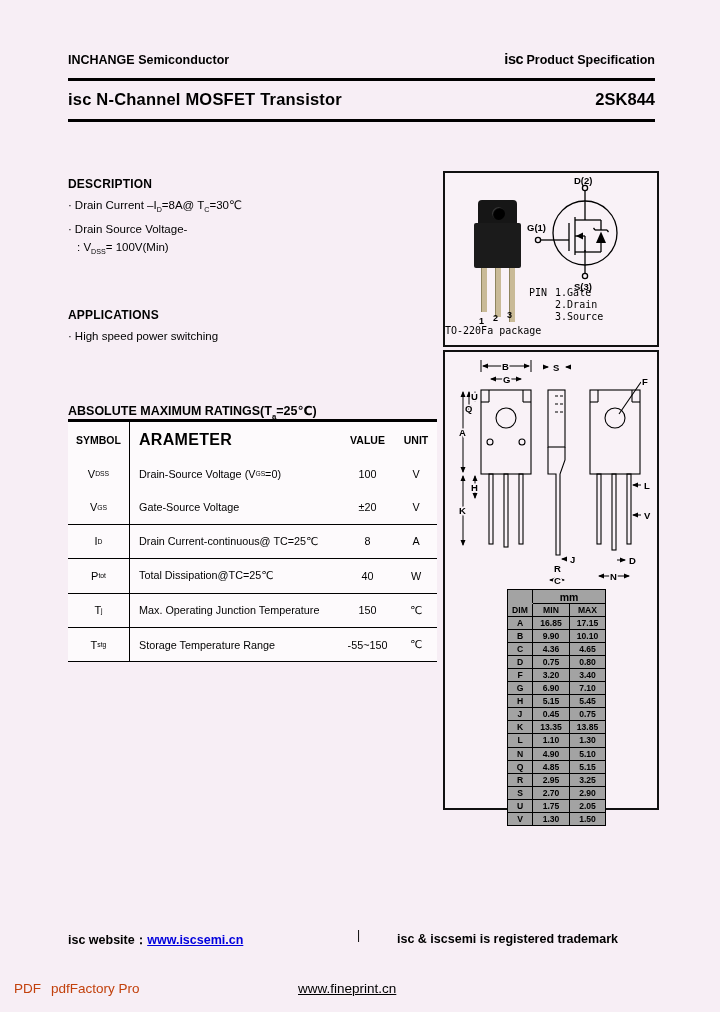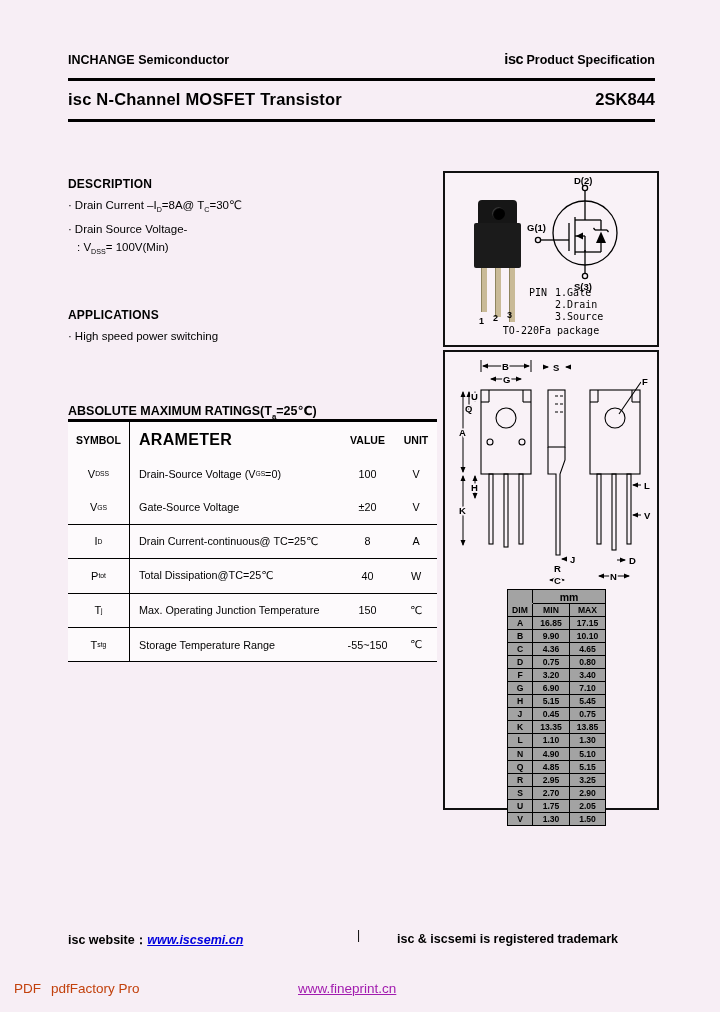--- a/index.html
+++ b/index.html
@@ -55,45 +55,45 @@
   .pkg-tab{left:33px;top:27px;width:39px;height:26px;background:#161616;border-radius:4px 4px 0 0;}
   .pkg-hole{left:14px;top:7px;width:13px;height:13px;background:#000;border-radius:50%;box-shadow:inset 1px 1px 1px #3a3a3a;position:absolute;}
   .pkg-body{left:29px;top:50px;width:47px;height:45px;background:#1b1b1b;border-radius:2px;}
   .lead{width:5px;background:#c9ba97;border-left:1px solid #8f855f;}
   .lead1{left:36px;top:95px;height:44px;}
   .lead2{left:50px;top:95px;height:49px;}
   .lead3{left:64px;top:95px;height:54px;}
   .lead-num{font-weight:bold;font-size:9px;}
   .pin-list{left:84px;top:114px;font-size:10px;font-family:"DejaVu Sans Mono","Liberation Mono",monospace;line-height:12px;}
   .pin-list .pin-col{display:inline-block;vertical-align:top;}
-  .pkg-name{left:0px;top:152px;width:100%;text-align:center;font-size:10px;font-family:"DejaVu Sans Mono","Liberation Mono",monospace;}
+  .pkg-name{left:0px;top:152px;width:100%;text-align:left;font-size:10px;font-family:"DejaVu Sans Mono","Liberation Mono",monospace;}
   .pin-head{margin-right:8px;margin-top:48px;}
 
   
   .dim-table{left:62px;top:237px;width:97px;border:1.4px solid #000;background:#a3a3a3;font-weight:bold;}
   .dim-row{display:grid;grid-template-columns:25px 37px 35px;}
   .dim-cell{height:12.05px;display:flex;align-items:center;justify-content:center;font-size:8.6px;border-right:1px solid #000;border-bottom:1px solid #000;}
   .dim-cell.last-col{border-right:none;}
   .dim-row.hdr1{grid-template-columns:25px 72px;}
   .hdr1 .dim-cell{height:13px;font-size:10.5px;}
   .hdr1 .empty{border-bottom:none;}
   .dim-rows .dim-row:last-child .dim-cell{border-bottom:none;}
 
   svg text{font-family:"Liberation Sans","DejaVu Sans",sans-serif;}
   .dim-label{font-size:9.5px;font-weight:bold;paint-order:stroke;stroke:#f9f2f7;stroke-width:3px;}
   .schem-label{font-size:9.5px;font-weight:bold;}
 
   
   .footer1{left:68px;top:932px;width:587px;font-size:12.5px;font-weight:bold;}
-  .f-link{color:#0000dd;text-decoration:underline;font-style:italic;}
+  .f-link{color:#0000dd;text-decoration:underline;}
   .f-bar{left:357px;top:928px;font-size:12px;font-weight:normal;}
   .f-trade{left:397px;top:932px;font-size:12.5px;font-weight:bold;}
   .footer2{left:14px;top:981px;font-size:13.5px;color:#c2410c;}
   .footer2 .app{margin-left:10px;}
-  .fine-link{left:298px;top:981px;font-size:13.5px;color:#a21caf;text-decoration:underline;font-weight:normal;}
+  .fine-link{left:298px;top:981px;font-size:13.5px;color:#000000;text-decoration:underline;font-weight:normal;}
 </style>
 </head>
 <body>
 
 <div class="abs company-row">
   <span class="company">INCHANGE Semiconductor</span>
   <span class="spec"><span class="brand">isc</span><span> Product Specification</span></span>
 </div>
 <div class="abs rule rule1"></div>
 <div class="abs title-row">

